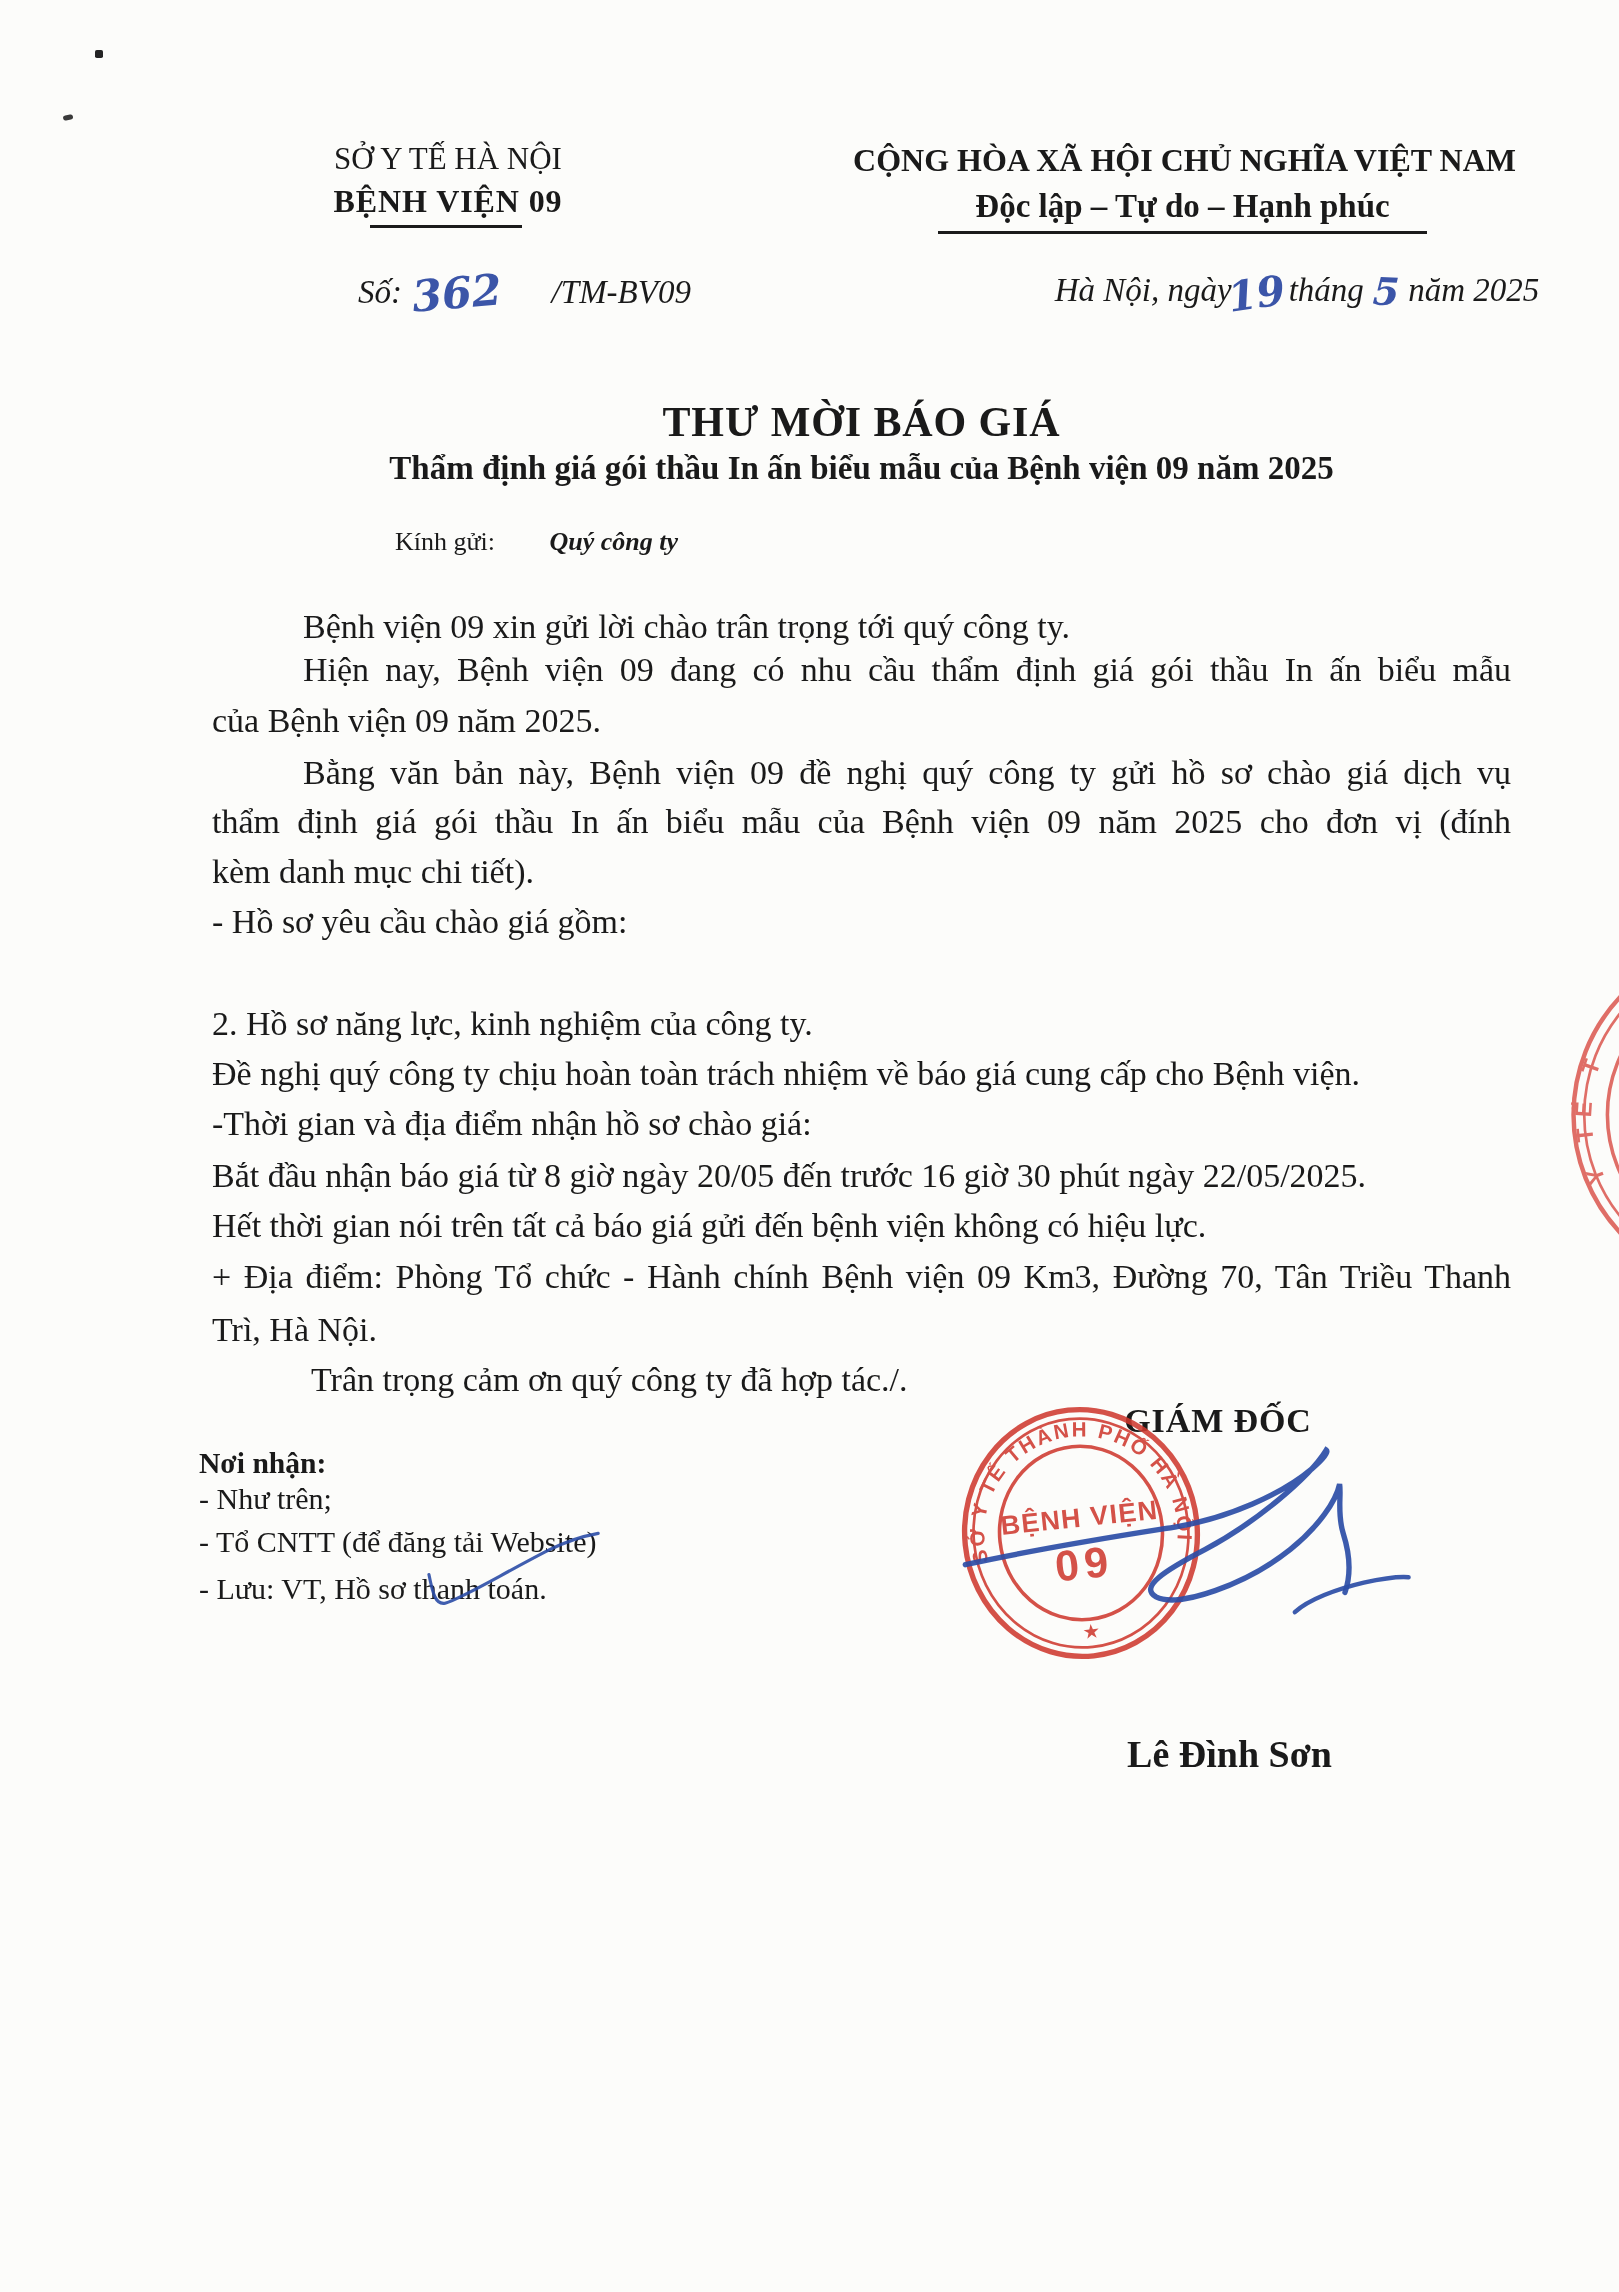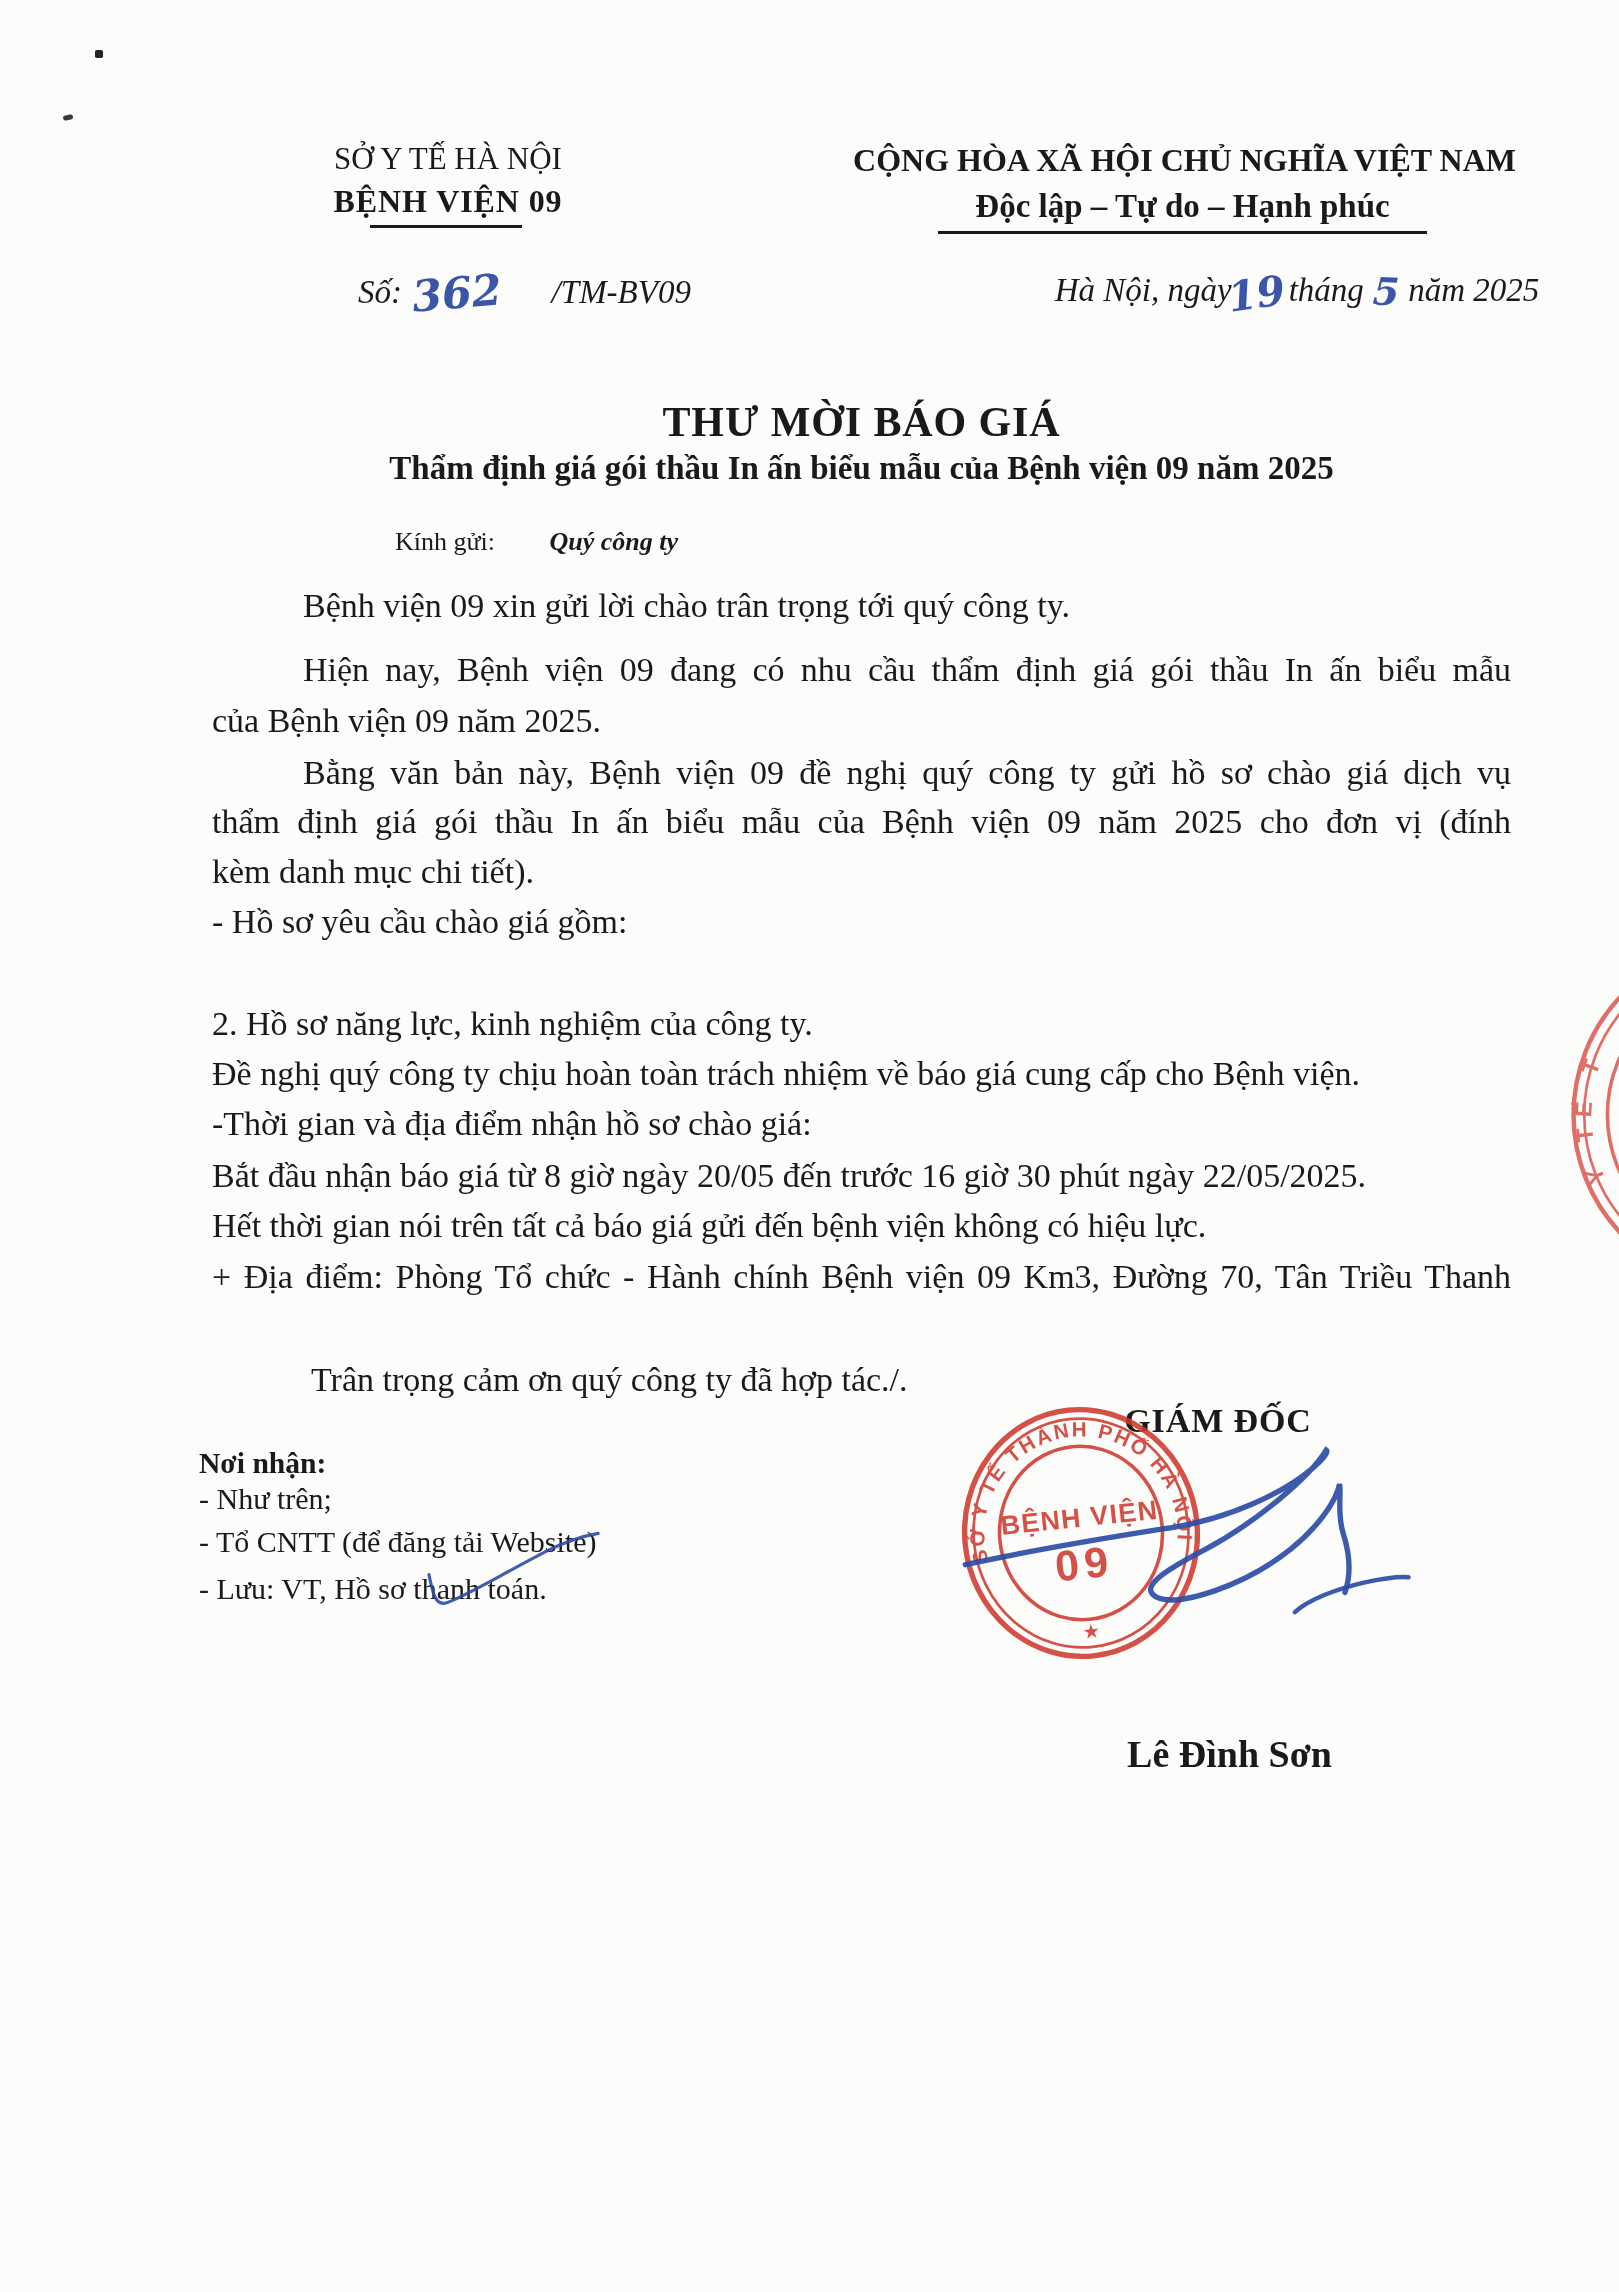--- a/index.html
+++ b/index.html
@@ -79,33 +79,34 @@
   </div>
 
   <div class="abs ctr b doc-title nw">THƯ MỜI BÁO GIÁ</div>
   <div class="abs ctr b doc-subtitle nw">Thẩm định giá gói thầu In ấn biểu mẫu của Bệnh viện 09 năm 2025</div>
 
   <div class="abs salutation nw">
     <span>Kính gửi:</span>
     <span class="b i">Quý công ty</span>
   </div>
 
-  <div class="abs bl ind nw" style="top:584px">Bệnh viện 09 xin gửi lời chào trân trọng tới quý công ty.</div>
+  <div class="abs bl ind nw" style="top:605px">Bệnh viện 09 xin gửi lời chào trân trọng tới quý công ty.</div>
   <div class="abs bl ind jst" style="top:648px">Hiện nay, Bệnh viện 09 đang có nhu cầu thẩm định giá gói thầu In ấn biểu mẫu</div>
   <div class="abs bl nw" style="top:699px">của Bệnh viện 09 năm 2025.</div>
   <div class="abs bl ind jst" style="top:751px">Bằng văn bản này, Bệnh viện 09 đề nghị quý công ty gửi hồ sơ chào giá dịch vụ</div>
   <div class="abs bl jst" style="top:800px">thẩm định giá gói thầu In ấn biểu mẫu của Bệnh viện 09 năm 2025 cho đơn vị (đính</div>
   <div class="abs bl nw" style="top:900px">- Hồ sơ yêu cầu chào giá gồm:</div>
   <div class="abs bl nw" style="top:850px">kèm danh mục chi tiết).</div>
   <div class="abs bl nw" style="top:1002px">2. Hồ sơ năng lực, kinh nghiệm của công ty.</div>
   <div class="abs bl nw" style="top:1102px">-Thời gian và địa điểm nhận hồ sơ chào giá:</div>
   <div class="abs bl nw" style="top:1052px">Đề nghị quý công ty chịu hoàn toàn trách nhiệm về báo giá cung cấp cho Bệnh viện.</div>
   <div class="abs bl nw" style="top:1154px">Bắt đầu nhận báo giá từ 8 giờ ngày 20/05 đến trước 16 giờ 30 phút ngày 22/05/2025.</div>
   <div class="abs bl nw" style="top:1204px">Hết thời gian nói trên tất cả báo giá gửi đến bệnh viện không có hiệu lực.</div>
   <div class="abs bl jst" style="top:1255px">+ Địa điểm: Phòng Tổ chức - Hành chính Bệnh viện 09 Km3, Đường 70, Tân Triều Thanh</div>
+  <div class="abs bl nw" style="top:1308px">Trì, Hà Nội.</div>
   <div class="abs bl ind2 nw" style="top:1358px">Trân trọng cảm ơn quý công ty đã hợp tác./.</div>
 
   <div class="abs b noi-nhan nw">Nơi nhận:</div>
   <div class="abs rcpt nw" style="top:1482px">- Như trên;</div>
   <div class="abs rcpt nw" style="top:1525px">- Tổ CNTT (để đăng tải Website)</div>
   <div class="abs rcpt nw" style="top:1572px">- Lưu: VT, Hồ sơ thanh toán.</div>
   <div class="abs ctr b giam-doc nw">GIÁM ĐỐC</div>
   <div class="abs ctr b signer nw">Lê Đình Sơn</div>
 
   <div class="abs stamp-wrap">

